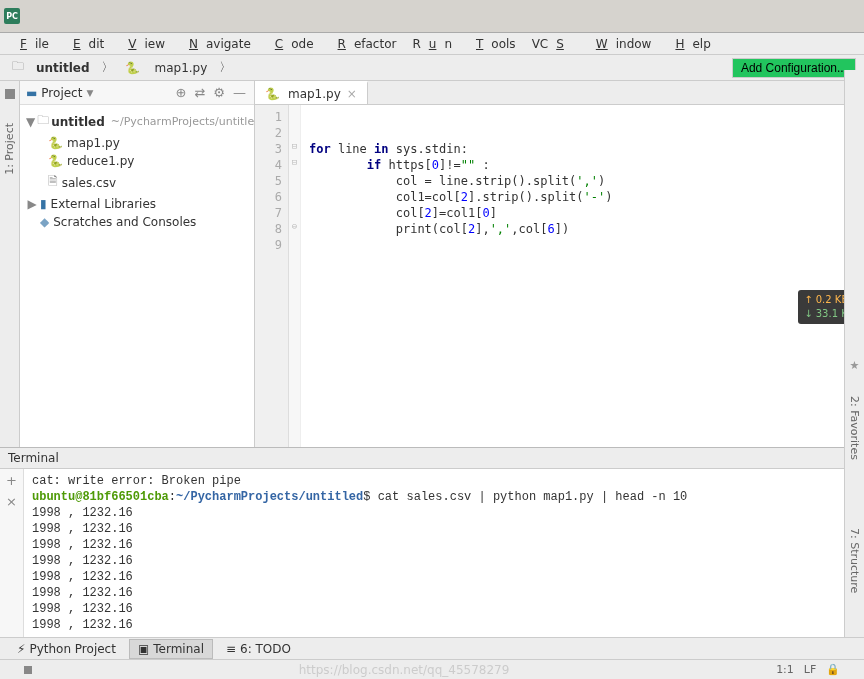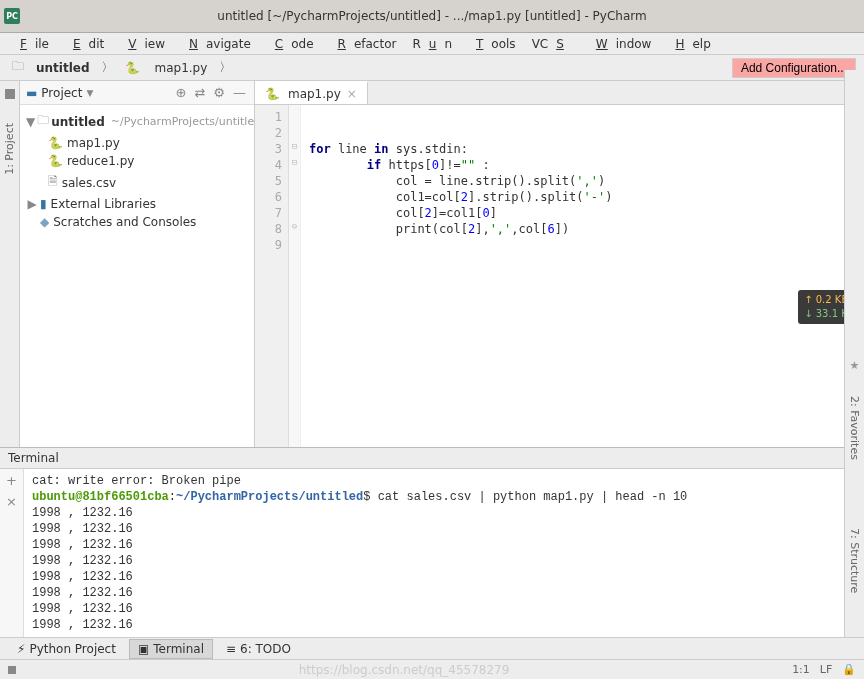--- a/index.html
+++ b/index.html
@@ -10,21 +10,21 @@
     
     .menubar { background: #ededed; border-bottom: 1px solid #ccc; height: 22px; display: flex; align-items: center; padding: 0 4px; }
     .menubar span { padding: 2px 8px; cursor: pointer; }
     .menubar .u { text-decoration: underline; }
     
     .navbar { background: #ededed; border-bottom: 1px solid #ccc; height: 26px; display: flex; align-items: center; padding: 0 8px; justify-content: space-between; }
     .breadcrumb { display: flex; align-items: center; gap: 4px; }
     .breadcrumb span { padding: 2px 4px; }
     .folder-icon { color: #888; }
     .py-icon { display: inline-block; margin-right: 2px; color: #3573a5; }
-    .add-config { background: #fca5a5; border: 1px solid #ccc; padding: 2px 8px; font-size: 12px; }
+    .add-config { background: #22c55e; border: 1px solid #ccc; padding: 2px 8px; font-size: 12px; }
     
     .main { flex: 1; display: flex; overflow: hidden; }
     
     .left-stripe { width: 20px; background: #ededed; border-right: 1px solid #ccc; display: flex; flex-direction: column; align-items: center; padding-top: 8px; gap: 20px; }
     .left-stripe .vlabel { writing-mode: vertical-lr; transform: rotate(180deg); font-size: 11px; color: #666; padding: 4px 0; cursor: pointer; }
     .left-stripe .sq { width: 10px; height: 10px; background: #888; }
     
     .right-stripe { width: 20px; background: #ededed; border-left: 1px solid #ccc; display: flex; flex-direction: column; align-items: center; padding-top: 20px; gap: 24px; }
     .right-stripe .vlabel { writing-mode: vertical-rl; font-size: 11px; color: #666; cursor: pointer; }
     .right-stripe .star { color: #999; font-size: 11px; }
@@ -70,32 +70,31 @@
     .terminal-side { width: 24px; background: #f7f7f7; border-right: 1px solid #ddd; display: flex; flex-direction: column; align-items: center; padding-top: 4px; gap: 6px; }
     .terminal-side span { color: #888; cursor: pointer; font-size: 13px; }
     .terminal-content { flex: 1; padding: 4px 8px; font-family: Liberation Mono, monospace; font-size: 12px; line-height: 16px; }
     .prompt-user { color: #4e9a06; font-weight: bold; }
     .prompt-path { color: #3465a4; font-weight: bold; }
     
     .bottom-tabs { background: #ededed; border-top: 1px solid #ccc; height: 22px; display: flex; align-items: center; padding: 0 8px; gap: 4px; }
     .bottom-tabs .btab { padding: 2px 8px; cursor: pointer; display: flex; align-items: center; gap: 4px; border: 1px solid transparent; }
     .bottom-tabs .btab.active { background: #d8d8d8; border: 1px solid #bbb; }
     
-    .statusbar { background: #ededed; border-top: 1px solid #ccc; height: 20px; display: flex; align-items: center; justify-content: space-between; padding: 0 8px; font-size: 11px; color: #666; }
+    .statusbar { background: #ededed; border-top: 1px solid #ccc; height: 20px; display: flex; align-items: center; justify-content: space-between; padding: 0 24px; font-size: 11px; color: #666; }
     .statusbar .watermark { color: #ccc; font-size: 12px; }
     .statusbar .right { display: flex; gap: 10px; }
     .lock-icon { color: #999; }
     .sq2 { display: inline-block; width: 8px; height: 8px; background: #888; }
   </style>
 </head>
 <body>
 
 <div class="titlebar">
   <span class="app-icon">PC</span>
-  <span>untitled [~/PycharmProjects/untitled] - .../map1.py [untitled] - PyCharm</span>
 </div>
 
 <div class="menubar">
   <span><span class="u">F</span>ile</span>
   <span><span class="u">E</span>dit</span>
   <span><span class="u">V</span>iew</span>
   <span><span class="u">N</span>avigate</span>
   <span><span class="u">C</span>ode</span>
   <span><span class="u">R</span>efactor</span>
   <span>R<span class="u">u</span>n</span>

